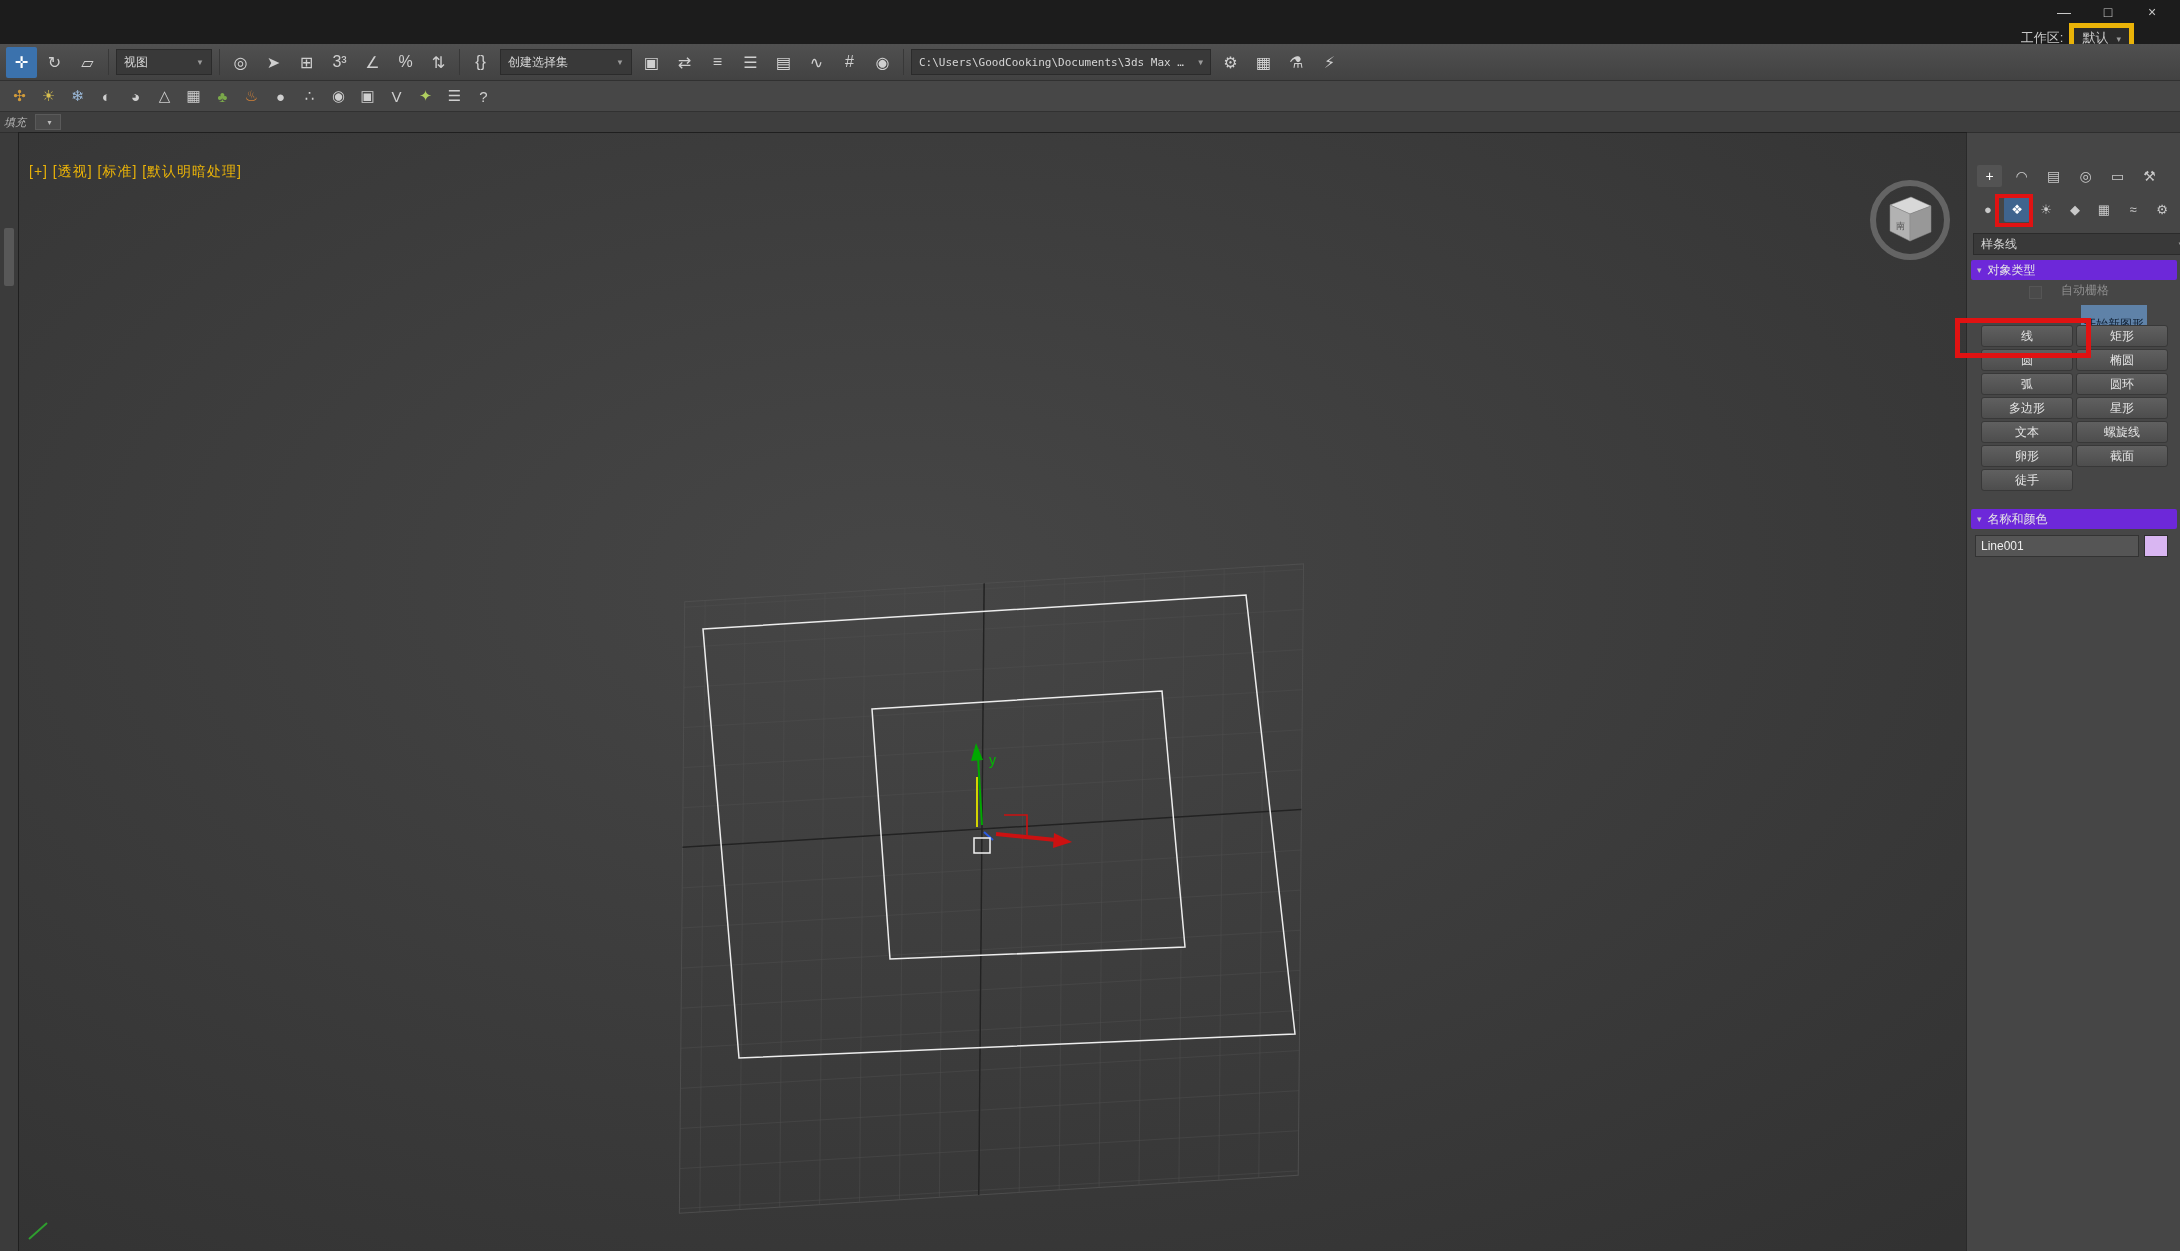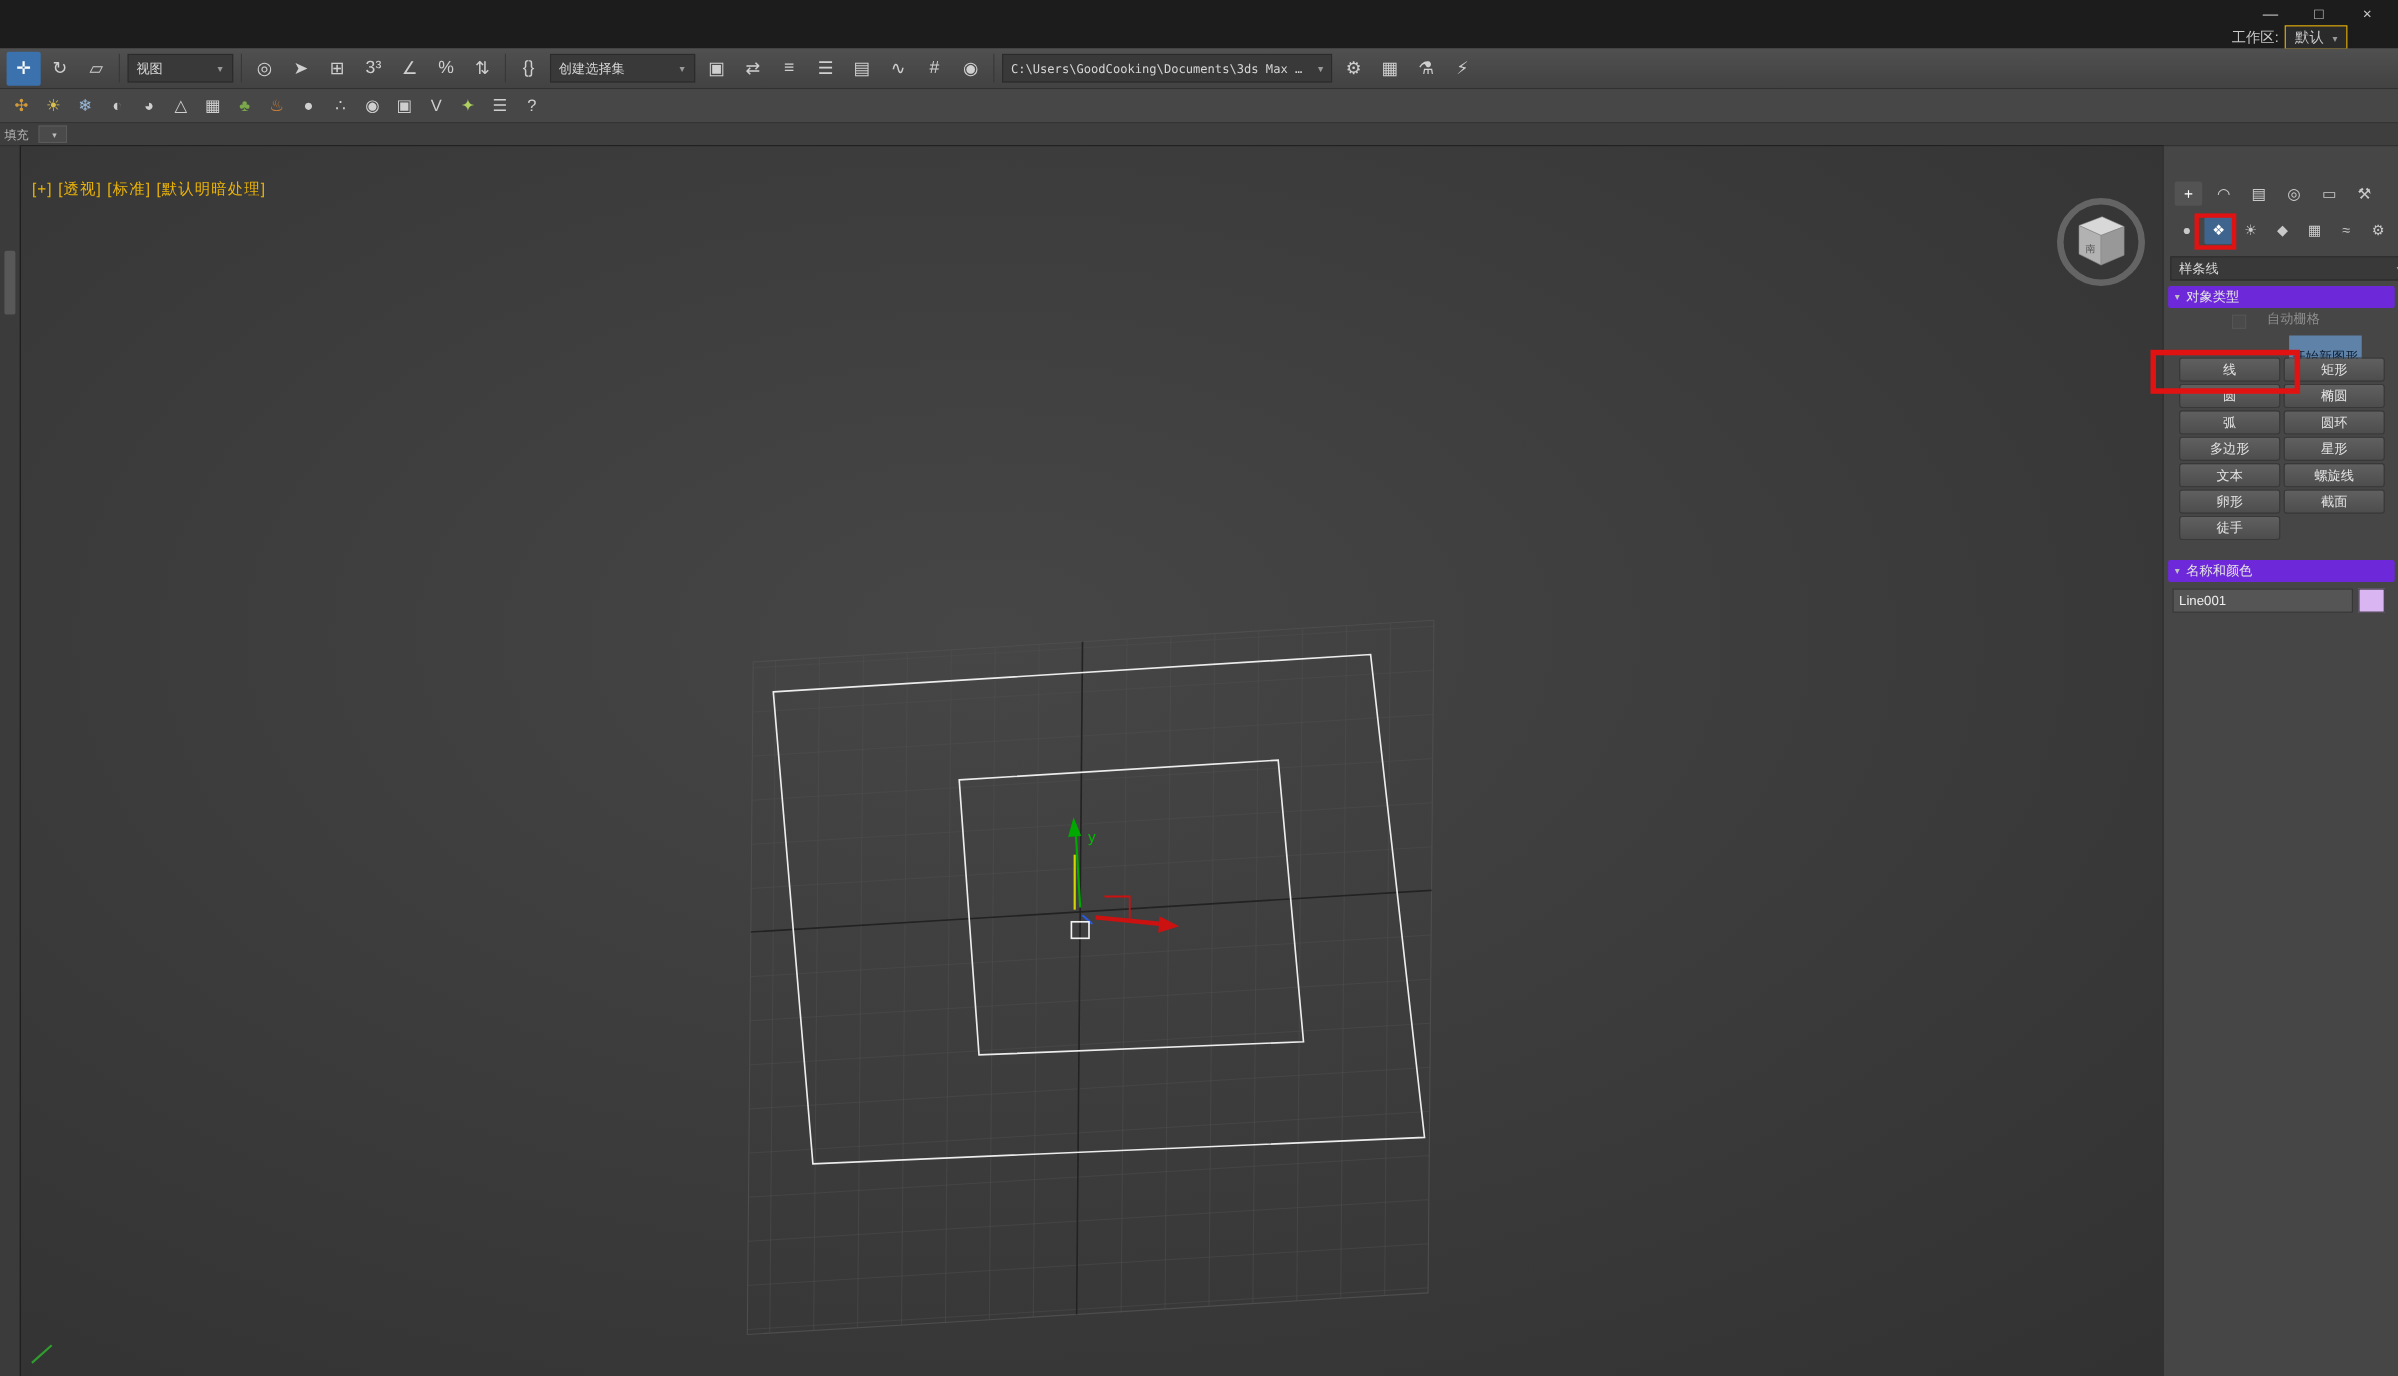--- a/index.html
+++ b/index.html
@@ -8,21 +8,21 @@
 
   
   .titlebar{position:absolute;left:0;top:0;width:100%;height:44px;background:#1c1c1c;}
   .menus{position:absolute;left:0;bottom:2px;display:flex;}
   .menu-item{padding:4px 11px;font-size:14px;color:#cfcfcf;white-space:nowrap;cursor:default;}
   .win-controls{position:absolute;top:0;right:6px;display:flex;}
   .win-btn{width:44px;height:24px;display:flex;align-items:center;justify-content:center;
            color:#c8c8c8;font-size:14px;}
   .workspace{position:absolute;right:46px;top:23px;display:flex;align-items:center;gap:6px;
              font-size:13px;color:#c9c9c9;}
-  .ws-value{background:#2a2a2a;border:1px solid #eab308;padding:1px 8px;}
+  .ws-value{background:#2a2a2a;border:5px solid #eab308;padding:1px 8px;}
   .ws-value::after{content:"▾";font-size:9px;margin-left:8px;color:#999;}
 
   
   .toolbar1{position:absolute;top:44px;left:0;width:100%;height:37px;
             background:linear-gradient(#505050,#424242);border-bottom:1px solid #313131;
             display:flex;align-items:center;padding-left:5px;box-sizing:border-box;}
   .toolbar2{position:absolute;top:81px;left:0;width:100%;height:31px;background:#474747;
             border-bottom:1px solid #313131;display:flex;align-items:center;padding-left:5px;box-sizing:border-box;}
   .tb-group{display:flex;align-items:center;}
   .tb-icon{width:31px;height:31px;display:flex;align-items:center;justify-content:center;
@@ -34,21 +34,21 @@
   .combo{height:26px;background:#393939;border:1px solid #2b2b2b;display:flex;align-items:center;
          padding:4px 7px;font-size:12px;color:#d5d5d5;box-sizing:border-box;margin:0 3px;cursor:default;}
   .combo::after{content:"▼";font-size:8px;color:#9a9a9a;margin-left:auto;padding-left:8px;}
   .coord-combo{width:96px;}
   .sel-combo{width:132px;}
   .path-combo{width:300px;font-family:"DejaVu Sans Mono",monospace;font-size:11px;}
   .combo-text{overflow:hidden;white-space:nowrap;text-overflow:ellipsis;}
 
   
   .strip{position:absolute;top:112px;left:0;width:100%;height:21px;background:#3e3e3e;
-         display:flex;align-items:center;border-bottom:1px solid #2e2e2e;box-sizing:border-box;}
+         display:flex;align-items:center;border-bottom:1px solid #2e2e2e;box-sizing:border-box;font-style:italic;}
   .strip-label{font-size:11px;color:#b8b8b8;padding:0 9px 0 4px;}
   .strip-icon{width:24px;height:14px;border:1px solid #5a5a5a;background:#4a4a4a;font-size:8px;
               color:#bbb;display:flex;align-items:center;justify-content:center;}
   .strip-icon::after{content:"▾";margin-left:3px;}
 
   
   .main{position:absolute;top:133px;left:0;width:2180px;height:1118px;background:#3a3a3a;}
   .left-edge{position:absolute;left:0;top:0;width:19px;height:100%;background:#3b3b3b;
              border-right:1px solid #2c2c2c;box-sizing:border-box;}
   .left-tab{position:absolute;left:4px;top:95px;width:10px;height:58px;background:#585858;border-radius:2px;}

